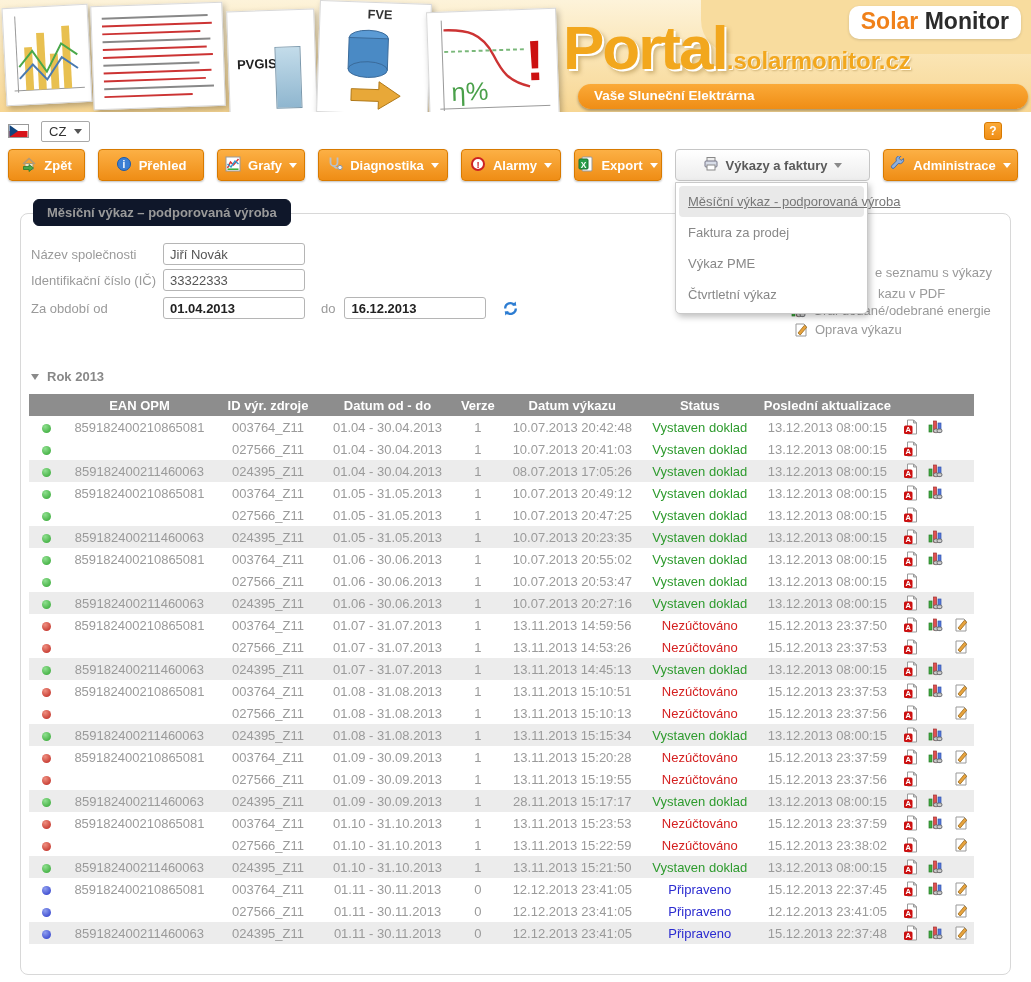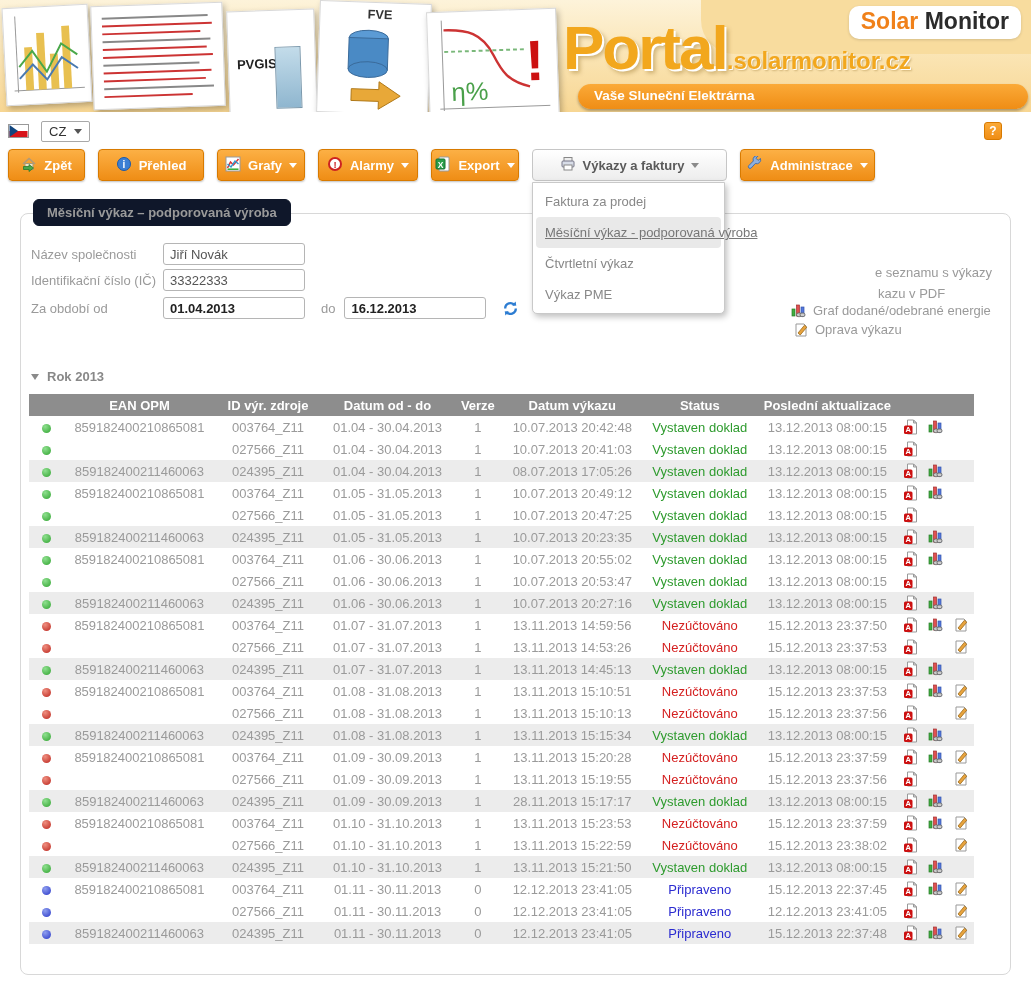--- a/index.html
+++ b/index.html
@@ -216,20 +216,29 @@
   <div class="btn w-grafy">
     <span><svg viewBox="0 0 16 16">
           <rect x="1" y="1" width="14" height="14" fill="#fff" stroke="#999"></rect>
           <polyline points="2.5,12 5.5,6 8.5,9 13.5,3" fill="none" stroke="#d33" stroke-width="1.5"></polyline>
           <polyline points="2.5,8 6,11 10,5 13.5,8" fill="none" stroke="#39c" stroke-width="1.5"></polyline>
           <line x1="2.5" y1="13.2" x2="13.5" y2="13.2" stroke="#3a3" stroke-width="1.5"></line>
         </svg></span>
     <span>Grafy</span>
     <span class="arr"></span>
   </div>
+  <div class="btn w-diag">
+    <span><svg viewBox="0 0 16 16">
+          <path d="M3.5 1.5 v5 a3.5 3.5 0 0 0 7 0 v-5" fill="none" stroke="#b8c0cc" stroke-width="1.8"></path>
+          <path d="M7 10.5 a5 3.5 0 0 0 5.5 1.5" fill="none" stroke="#b8c0cc" stroke-width="1.8"></path>
+          <circle cx="13" cy="11.5" r="2.2" fill="#e8ecf2" stroke="#8a94a4"></circle>
+        </svg></span>
+    <span>Diagnostika</span>
+    <span class="arr"></span>
+  </div>
   <div class="btn w-alarmy">
     <span><svg viewBox="0 0 16 16">
           <circle cx="8" cy="8" r="6" fill="#fff" stroke="#cc2222" stroke-width="2"></circle>
           <text x="8" y="11.6" font-size="9.5" fill="#cc2222" text-anchor="middle" font-weight="bold">!</text>
         </svg></span>
     <span>Alarmy</span>
     <span class="arr"></span>
   </div>
   <div class="btn w-export">
     <span><svg viewBox="0 0 16 16">
@@ -243,24 +252,24 @@
   <div class="btn btn-light w-vykazy">
     <span><svg viewBox="0 0 16 16">
           <rect x="4" y="1.5" width="8" height="4" fill="#eee" stroke="#888"></rect>
           <rect x="2" y="5" width="12" height="6" rx="1" fill="#d8dde8" stroke="#778"></rect>
           <rect x="4" y="9" width="8" height="5" fill="#fff" stroke="#888"></rect>
         </svg></span>
     <span>Výkazy a faktury</span>
     <span class="arr"></span>
 
     <div class="dropdown">
+      <div class="menu-item active">Měsíční výkaz - podporovaná výroba</div>
       <div class="menu-item">Faktura za prodej</div>
-      <div class="menu-item active">Měsíční výkaz - podporovaná výroba</div>
+      <div class="menu-item">Výkaz PME</div>
       <div class="menu-item">Čtvrtletní výkaz</div>
-      <div class="menu-item">Výkaz PME</div>
     </div>
   </div>
   <div class="btn w-admin">
     <span><svg viewBox="0 0 16 16">
           <path d="M13.5 2.5 a4 4 0 0 1 -5.2 5 L4.2 12 a1.7 1.7 0 0 1 -2.4-2.4 L6.3 5 a4 4 0 0 1 5-5.2 L8.9 2.2 l2.2 2.2z" fill="#8fb0dd" stroke="#4a6fa4"></path>
         </svg></span>
     <span>Administrace</span>
     <span class="arr"></span>
   </div>
 </div>

